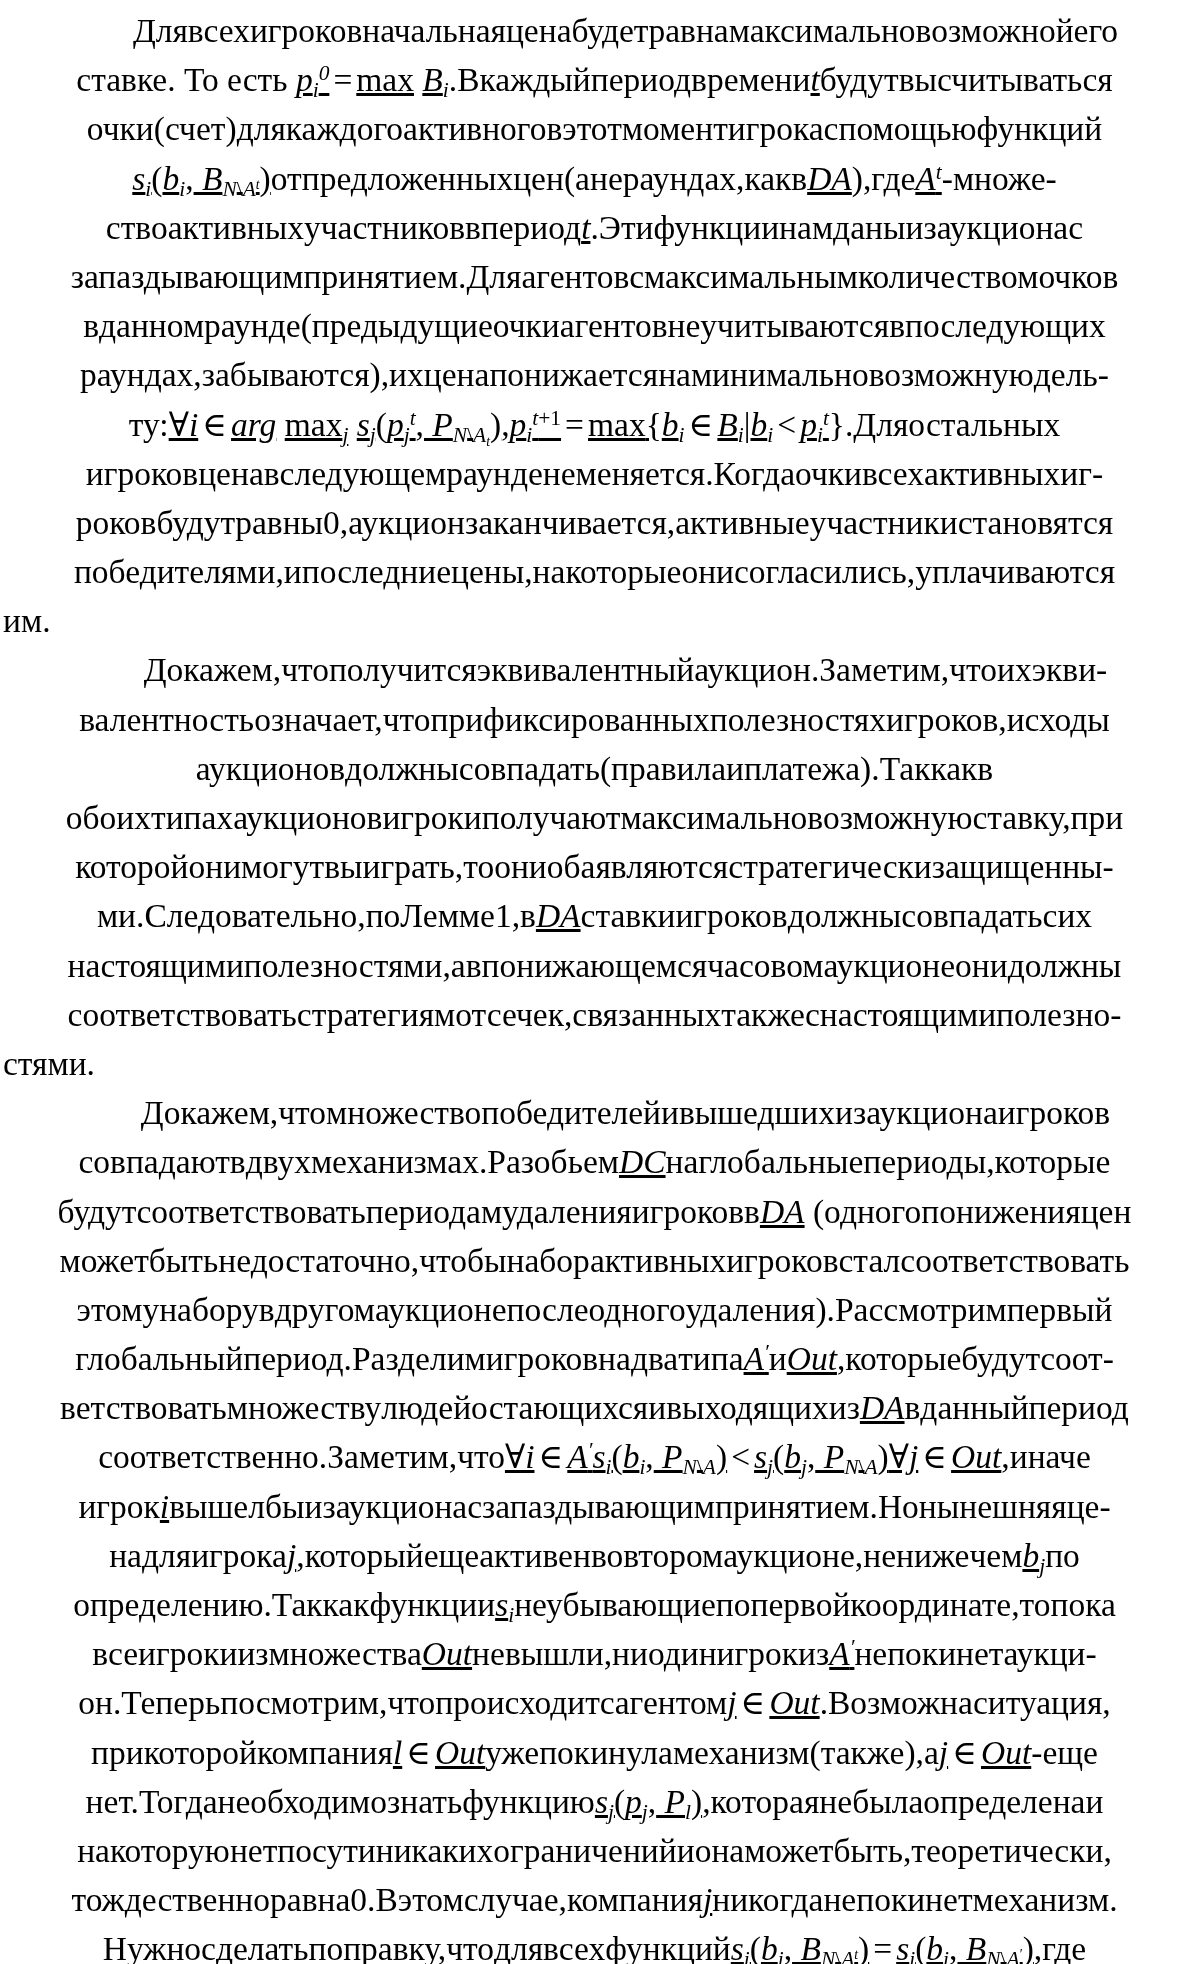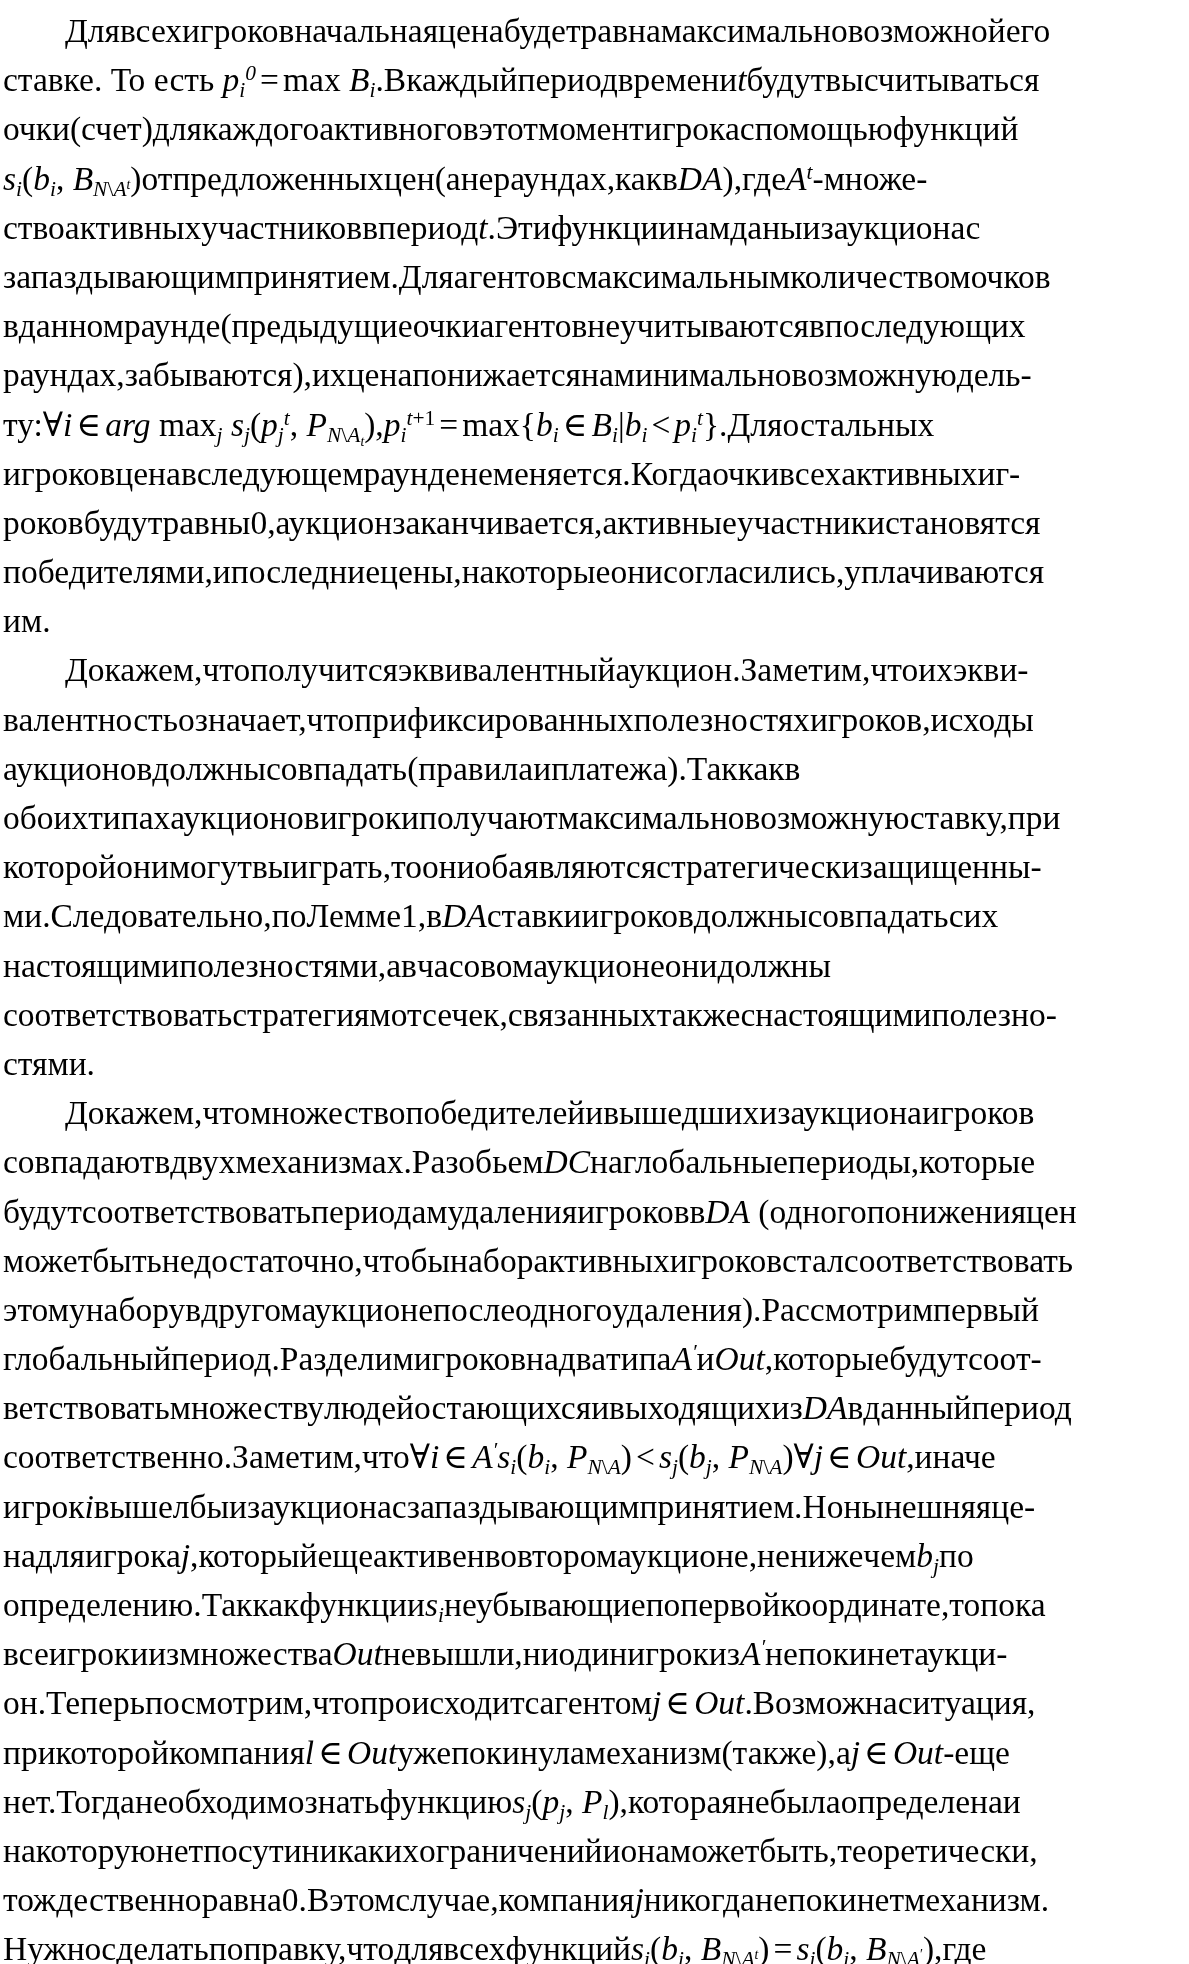--- a/index.html
+++ b/index.html
@@ -36,31 +36,32 @@
     white-space: nowrap;
     height: 49.2px;
     line-height: 49.2px;
     font-size: 33.5px;
     letter-spacing: 0;
     overflow: visible;
   }
   
   .tline.just {
     display: flex;
-    justify-content: flex-start;
+    justify-content: center;
     width: 1183px;
   }
   .tline.just > .w { white-space: pre; }
   .tline.last { display: block; }
 
   
   .m {
     font-family: "Liberation Serif", "DejaVu Serif", serif;
     font-style: italic;
     white-space: nowrap;
+    text-decoration: underline;
   }
   .mr {
     font-style: normal;
   }
   .m sub, .m sup {
     font-size: 0.64em;
     font-style: italic;
     line-height: 0;
   }
   .m sub { vertical-align: -0.28em; }
@@ -317,20 +318,21 @@
         <span class="w">совпадать</span>
         <span class="w">с</span>
         <span class="w">их</span>
     </div>
 
     <div class="tline just">
       <span class="w">настоящими</span>
         <span class="w">полезностями,</span>
         <span class="w">а</span>
         <span class="w">в</span>
+        <span class="w">понижающемся</span>
         <span class="w">часовом</span>
         <span class="w">аукционе</span>
         <span class="w">они</span>
         <span class="w">должны</span>
     </div>
 
     <div class="tline just">
       <span class="w">соответствовать</span>
         <span class="w">стратегиям</span>
         <span class="w">отсечек,</span>

